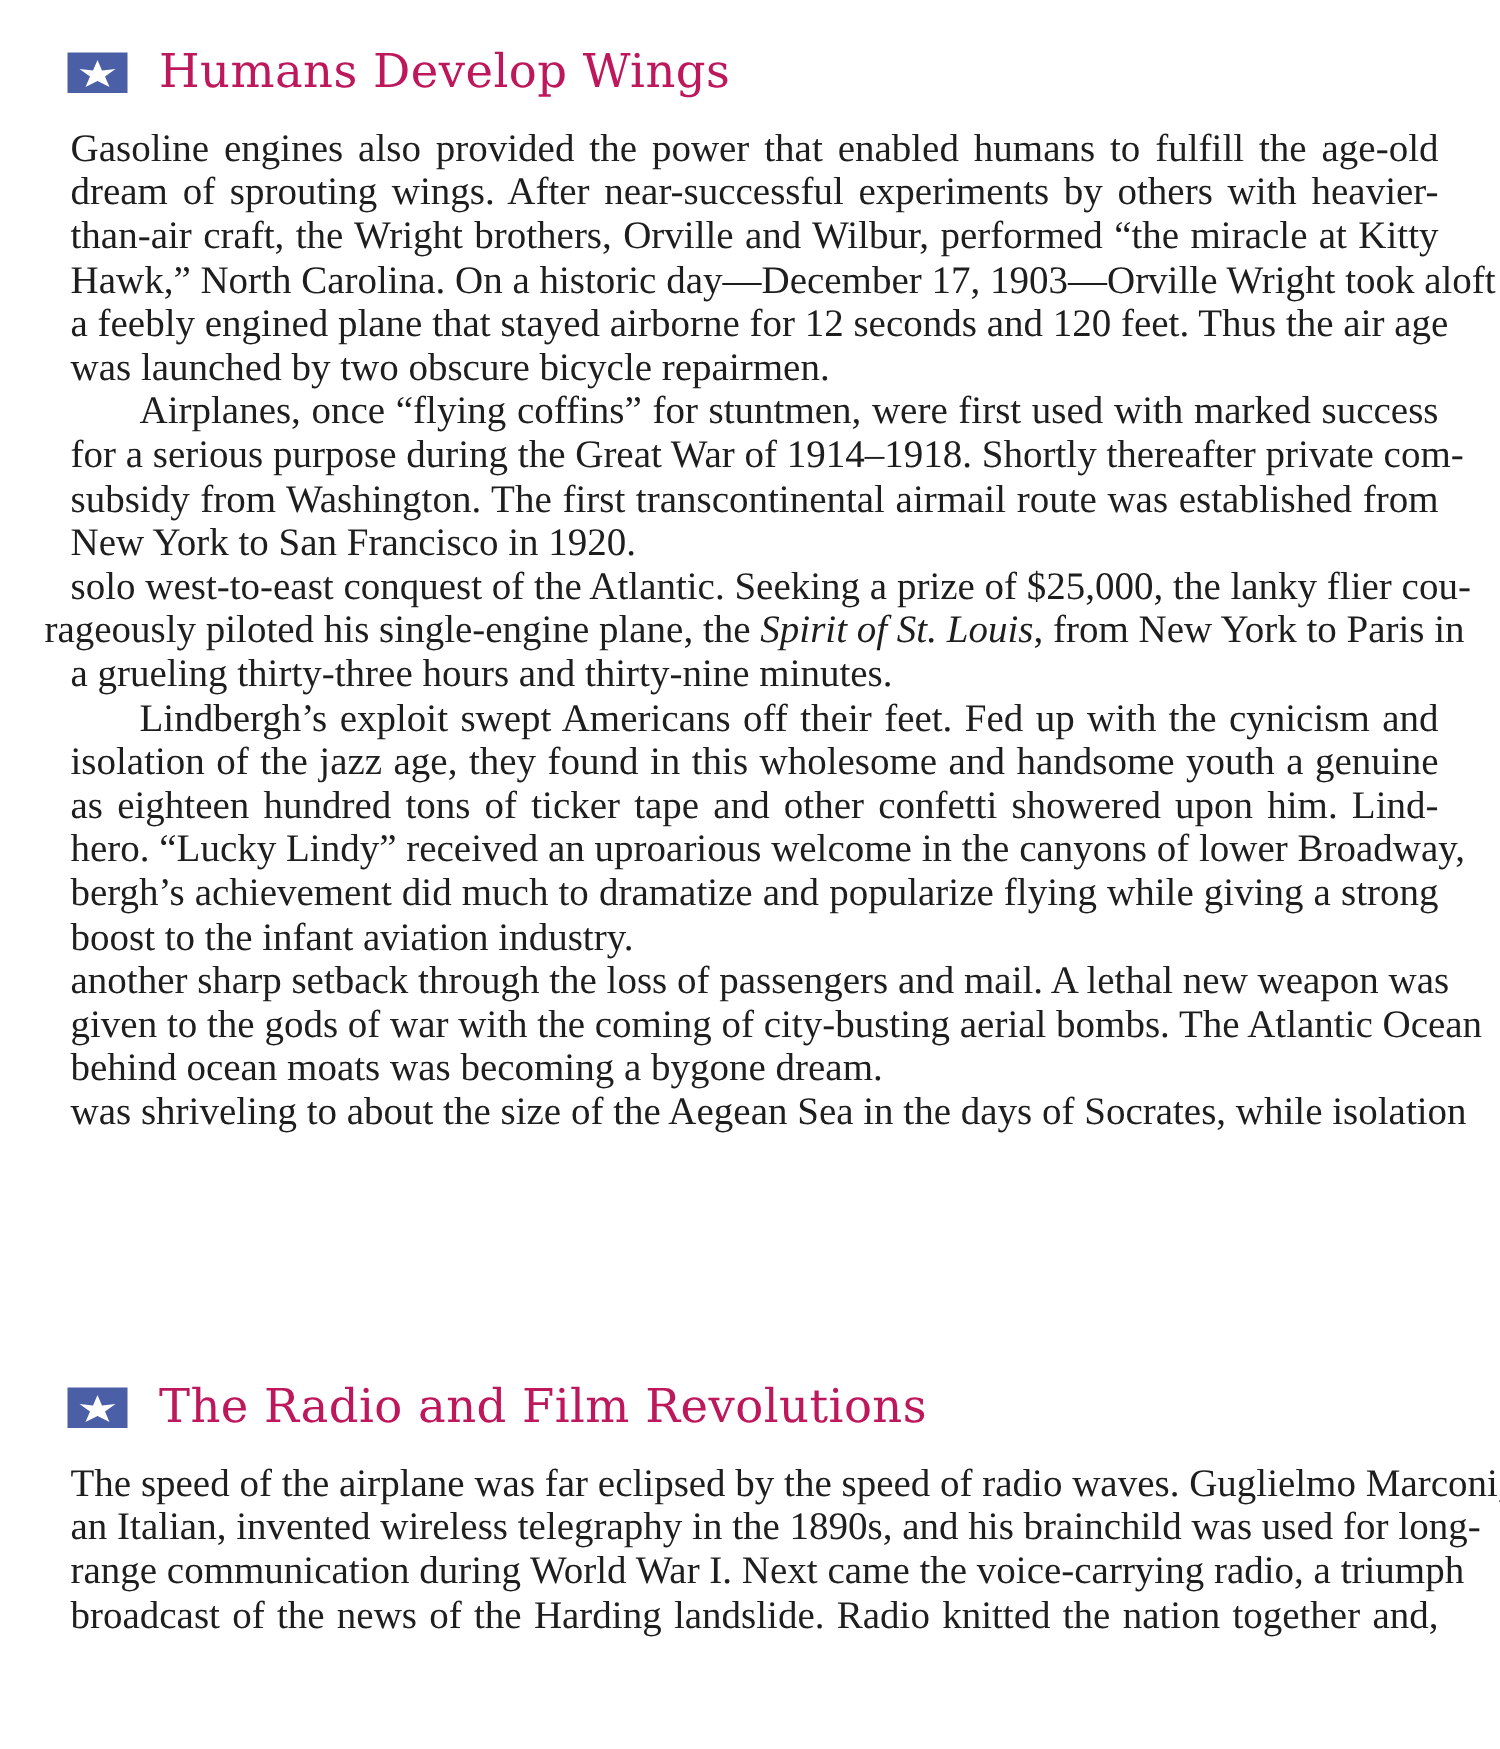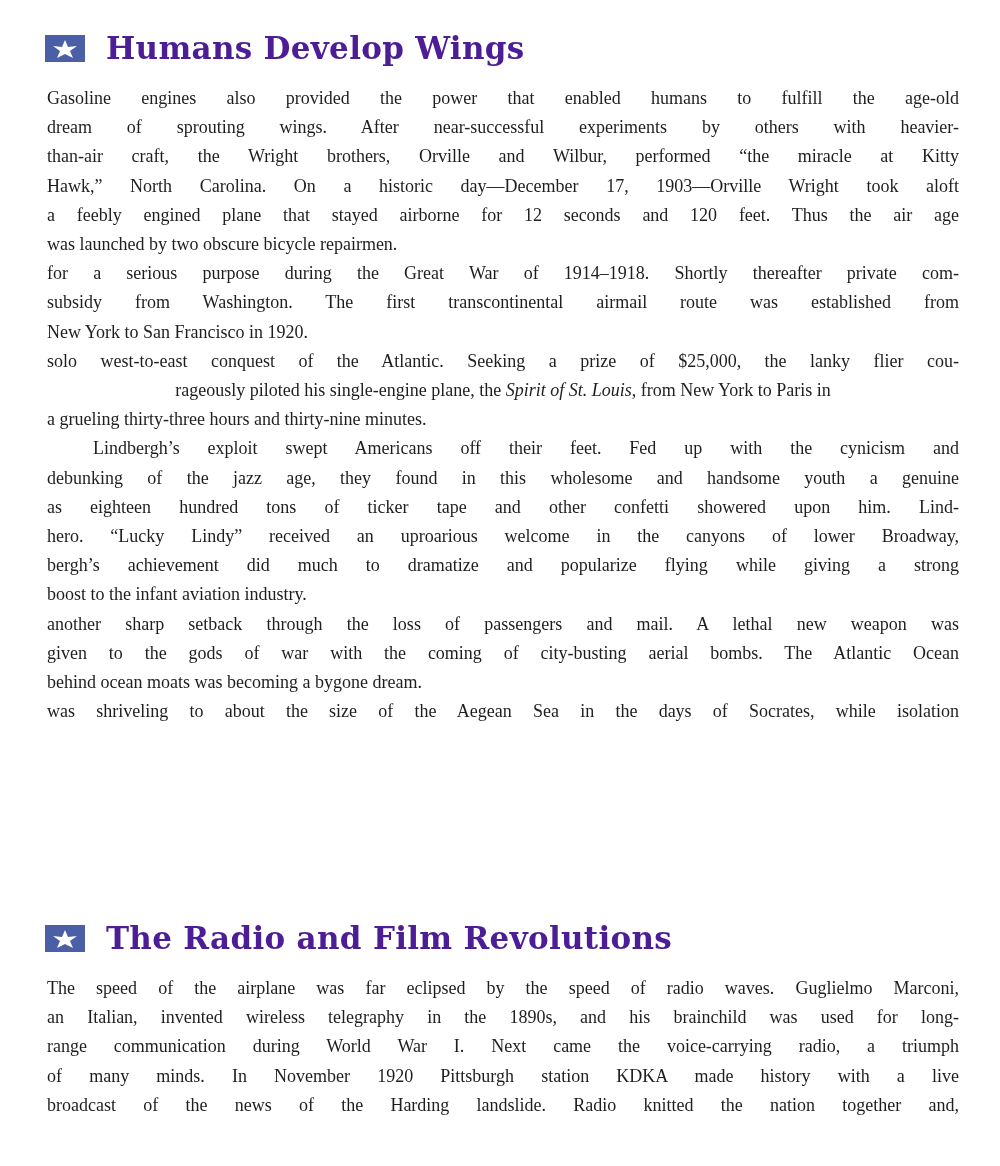--- a/index.html
+++ b/index.html
@@ -1,21 +1,21 @@
 <!DOCTYPE html>
 <html><head>
   <meta charset="utf-8">
   <style>
     html, body { margin: 0; padding: 0; background: #ffffff; }
     body { width: 1000px; height: 1166px; position: relative; overflow: hidden; }
     .section-head { position: absolute; left: 45px; display: flex; align-items: center; }
     .star-box { width: 40px; height: 27px; background: #4a5fa6; display: flex; align-items: center; justify-content: center; }
     .star-box svg { display: block; }
-    .head-title { margin-left: 21px; font-family: "DejaVu Serif", serif; font-weight: bold; font-size: 31px; color: #4c1d95; letter-spacing: 0.3px; line-height: 1; }
-    .body-block { position: absolute; left: 47px; width: 912px; font-family: "Liberation Serif", serif; font-size: 18px; line-height: 29.2px; color: #1e1e1e; }
+    .head-title { margin-left: 21px; font-family: "DejaVu Serif", serif; font-weight: normal; font-size: 31px; color: #be185d; letter-spacing: 0.3px; line-height: 1; }
+    .body-block { position: absolute; left: 47px; width: 912px; font-family: "Liberation Serif", serif; font-size: 26px; line-height: 29.2px; color: #1e1e1e; }
     .body-block .line { display: block; text-align: justify; text-align-last: justify; white-space: nowrap; }
     .body-block .line.last { text-align-last: left; }
     .line-wrap { display: block; }
     em { font-style: italic; }
   </style>
 </head>
 <body>
 
 <div class="section-head" style="top:33px;">
   <div class="star-box">
@@ -29,34 +29,35 @@
 <div class="body-block" style="top:84px;">
   <div class="para">
     <span class="line">Gasoline engines also provided the power that enabled humans to fulfill the age-old</span>
     <span class="line">dream of sprouting wings. After near-successful experiments by others with heavier-</span>
     <span class="line">than-air craft, the Wright brothers, Orville and Wilbur, performed “the miracle at Kitty</span>
     <span class="line">Hawk,” North Carolina. On a historic day—December 17, 1903—Orville Wright took aloft</span>
     <span class="line">a feebly engined plane that stayed airborne for 12 seconds and 120 feet. Thus the air age</span>
     <span class="line last">was launched by two obscure bicycle repairmen.</span>
   </div>
   <div class="para">
+    <span class="line" style="padding-left:46px;">Airplanes, once “flying coffins” for stuntmen, were first used with marked success</span>
     <span class="line">for a serious purpose during the Great War of 1914–1918. Shortly thereafter private com-</span>
     <span class="line">subsidy from Washington. The first transcontinental airmail route was established from</span>
     <span class="line last">New York to San Francisco in 1920.</span>
   </div>
   <div class="para">
     <span class="line">solo west-to-east conquest of the Atlantic. Seeking a prize of $25,000, the lanky flier cou-</span>
     <span class="line-wrap" style="display:flex;justify-content:center;white-space:nowrap;">
       <span style="white-space:pre;"><span>rageously piloted his single-engine plane, the </span><em>Spirit of St. Louis</em><span>, from New York to Paris in</span></span>
     </span>
     <span class="line last">a grueling thirty-three hours and thirty-nine minutes.</span>
   </div>
   <div class="para">
     <span class="line" style="padding-left:46px;">Lindbergh’s exploit swept Americans off their feet. Fed up with the cynicism and</span>
-    <span class="line">debunking of the jazz age, they found in this wholesome and handsome youth a genuine</span>
+    <span class="line">isolation of the jazz age, they found in this wholesome and handsome youth a genuine</span>
     <span class="line">as eighteen hundred tons of ticker tape and other confetti showered upon him. Lind-</span>
     <span class="line">hero. “Lucky Lindy” received an uproarious welcome in the canyons of lower Broadway,</span>
     <span class="line">bergh’s achievement did much to dramatize and popularize flying while giving a strong</span>
     <span class="line last">boost to the infant aviation industry.</span>
   </div>
   <div class="para">
     <span class="line">another sharp setback through the loss of passengers and mail. A lethal new weapon was</span>
     <span class="line">given to the gods of war with the coming of city-busting aerial bombs. The Atlantic Ocean</span>
     <span class="line last">behind ocean moats was becoming a bygone dream.</span>
     <span class="line">was shriveling to about the size of the Aegean Sea in the days of Socrates, while isolation</span>
@@ -70,16 +71,15 @@
       </svg>
   </div>
   <div class="head-title">The Radio and Film Revolutions</div>
 </div>
 
 <div class="body-block" style="top:974px;">
   <div class="para">
     <span class="line">The speed of the airplane was far eclipsed by the speed of radio waves. Guglielmo Marconi,</span>
     <span class="line">an Italian, invented wireless telegraphy in the 1890s, and his brainchild was used for long-</span>
     <span class="line">range communication during World War I. Next came the voice-carrying radio, a triumph</span>
-    <span class="line">of many minds. In November 1920 Pittsburgh station KDKA made history with a live</span>
     <span class="line">broadcast of the news of the Harding landslide. Radio knitted the nation together and,</span>
   </div>
 </div>
 
 </body></html>

